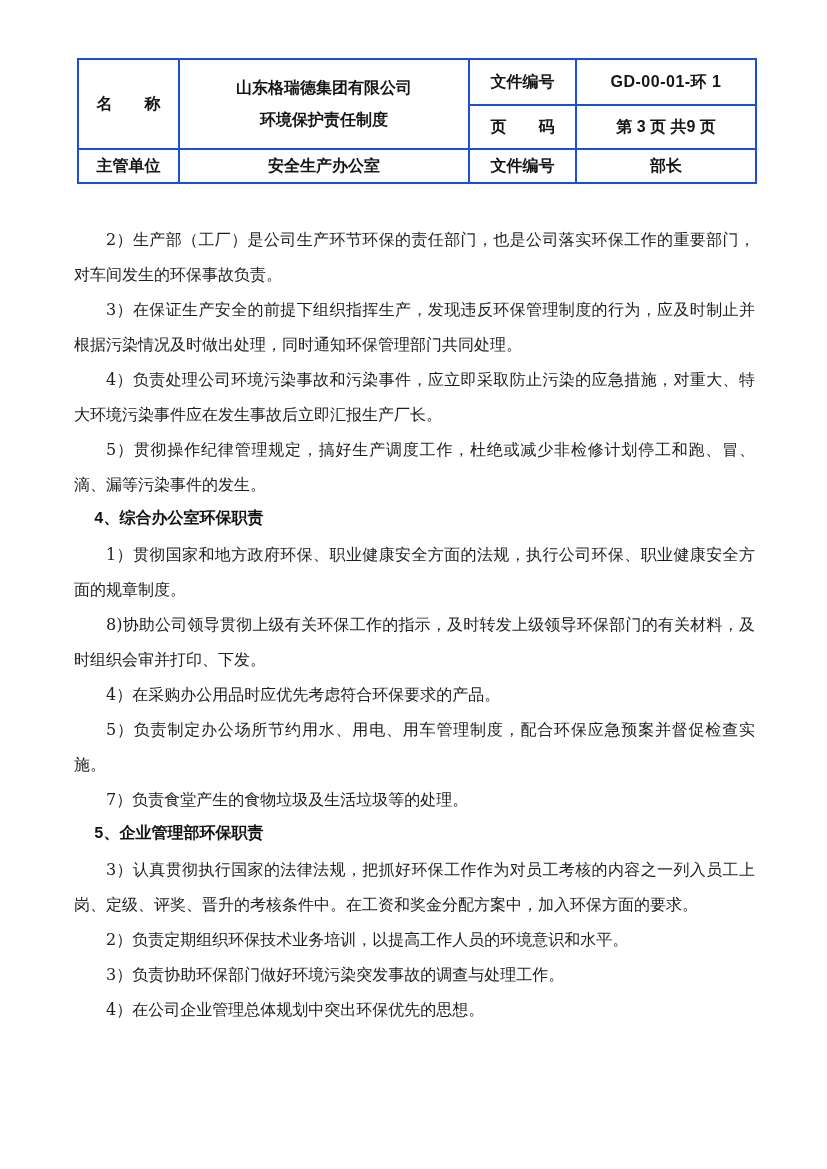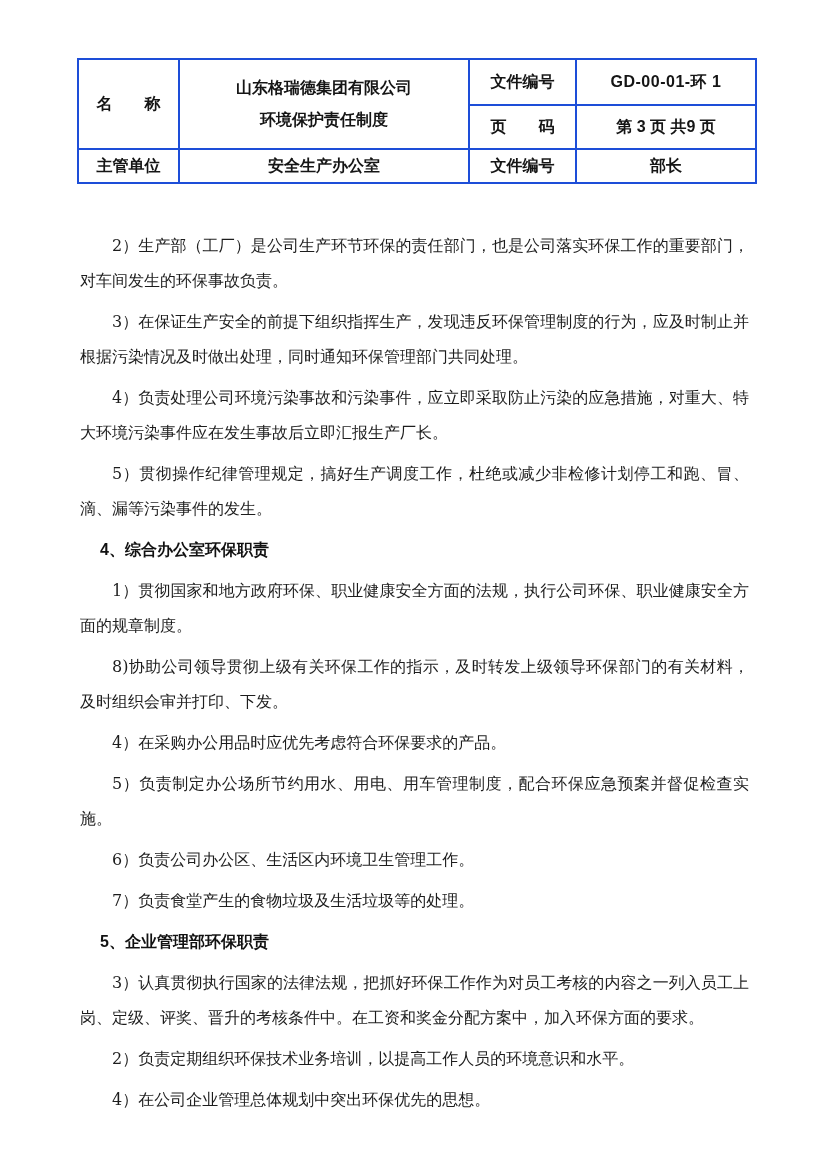--- a/index.html
+++ b/index.html
@@ -54,30 +54,30 @@
     position: absolute;
     left: 74px;
     top: 222px;
     width: 681px;
     font-size: 16px;
     line-height: 35px;
     text-align: justify;
     color: #1d1d1d;
   }
   .doc-body p {
-    margin: 6px;
+    margin: 0;
     padding: 0;
   }
   .doc-body p.para {
     text-indent: 32px;
   }
   .doc-body p.heading {
     text-indent: 20px;
     font-weight: bold;
-    font-family: Liberation Sans, sans-serif;
+    font-family: Liberation Mono, monospace;
     color: #111111;
   }
 </style>
 </head>
 <body>
 
 <div class="page">
 
   <table class="doc-table">
     <colgroup>
@@ -112,21 +112,21 @@
   <div class="doc-body">
       <p class="para">2）生产部（工厂）是公司生产环节环保的责任部门，也是公司落实环保工作的重要部门，对车间发生的环保事故负责。</p>
       <p class="para">3）在保证生产安全的前提下组织指挥生产，发现违反环保管理制度的行为，应及时制止并根据污染情况及时做出处理，同时通知环保管理部门共同处理。</p>
       <p class="para">4）负责处理公司环境污染事故和污染事件，应立即采取防止污染的应急措施，对重大、特大环境污染事件应在发生事故后立即汇报生产厂长。</p>
       <p class="para">5）贯彻操作纪律管理规定，搞好生产调度工作，杜绝或减少非检修计划停工和跑、冒、滴、漏等污染事件的发生。</p>
       <p class="heading">4、综合办公室环保职责</p>
       <p class="para">1）贯彻国家和地方政府环保、职业健康安全方面的法规，执行公司环保、职业健康安全方面的规章制度。</p>
       <p class="para">8)协助公司领导贯彻上级有关环保工作的指示，及时转发上级领导环保部门的有关材料，及时组织会审并打印、下发。</p>
       <p class="para">4）在采购办公用品时应优先考虑符合环保要求的产品。</p>
       <p class="para">5）负责制定办公场所节约用水、用电、用车管理制度，配合环保应急预案并督促检查实施。</p>
-      <p class="para">6）负责公司办公区、生活区内环境卫生管理工作。</p>
       <p class="para">7）负责食堂产生的食物垃圾及生活垃圾等的处理。</p>
       <p class="heading">5、企业管理部环保职责</p>
       <p class="para">3）认真贯彻执行国家的法律法规，把抓好环保工作作为对员工考核的内容之一列入员工上岗、定级、评奖、晋升的考核条件中。在工资和奖金分配方案中，加入环保方面的要求。</p>
       <p class="para">2）负责定期组织环保技术业务培训，以提高工作人员的环境意识和水平。</p>
+      <p class="para">3）负责协助环保部门做好环境污染突发事故的调查与处理工作。</p>
       <p class="para">4）在公司企业管理总体规划中突出环保优先的思想。</p>
     </div>
 
 </div>
 
 </body></html>

